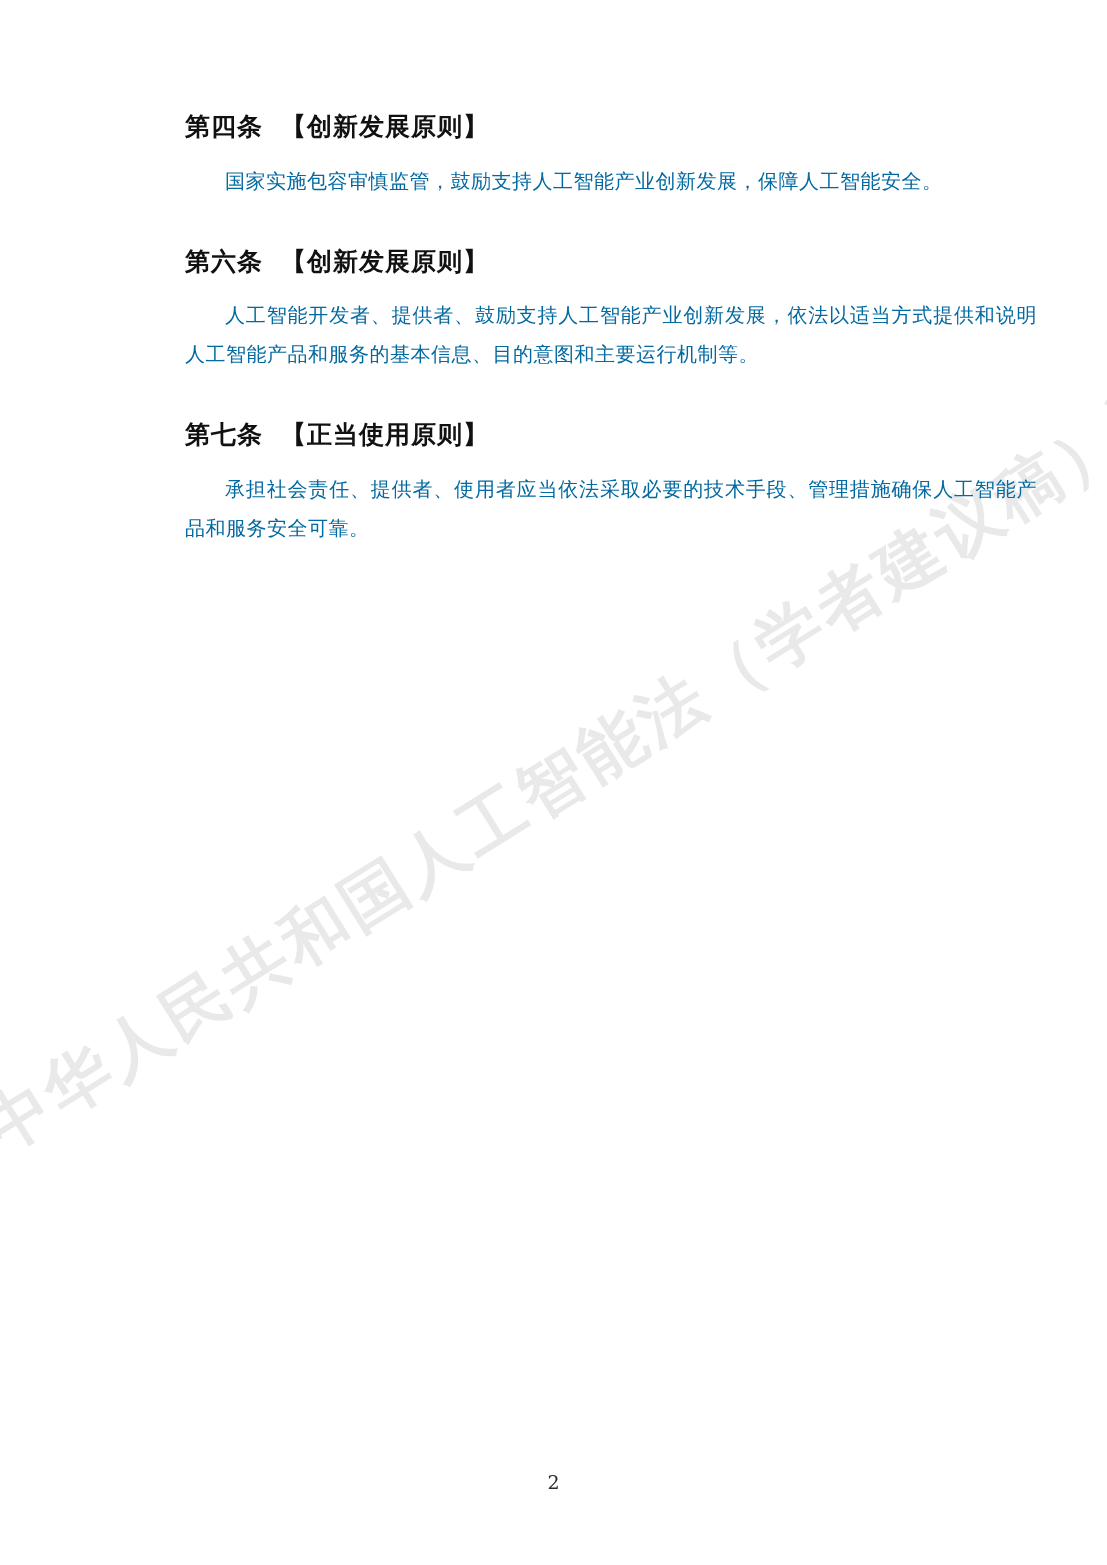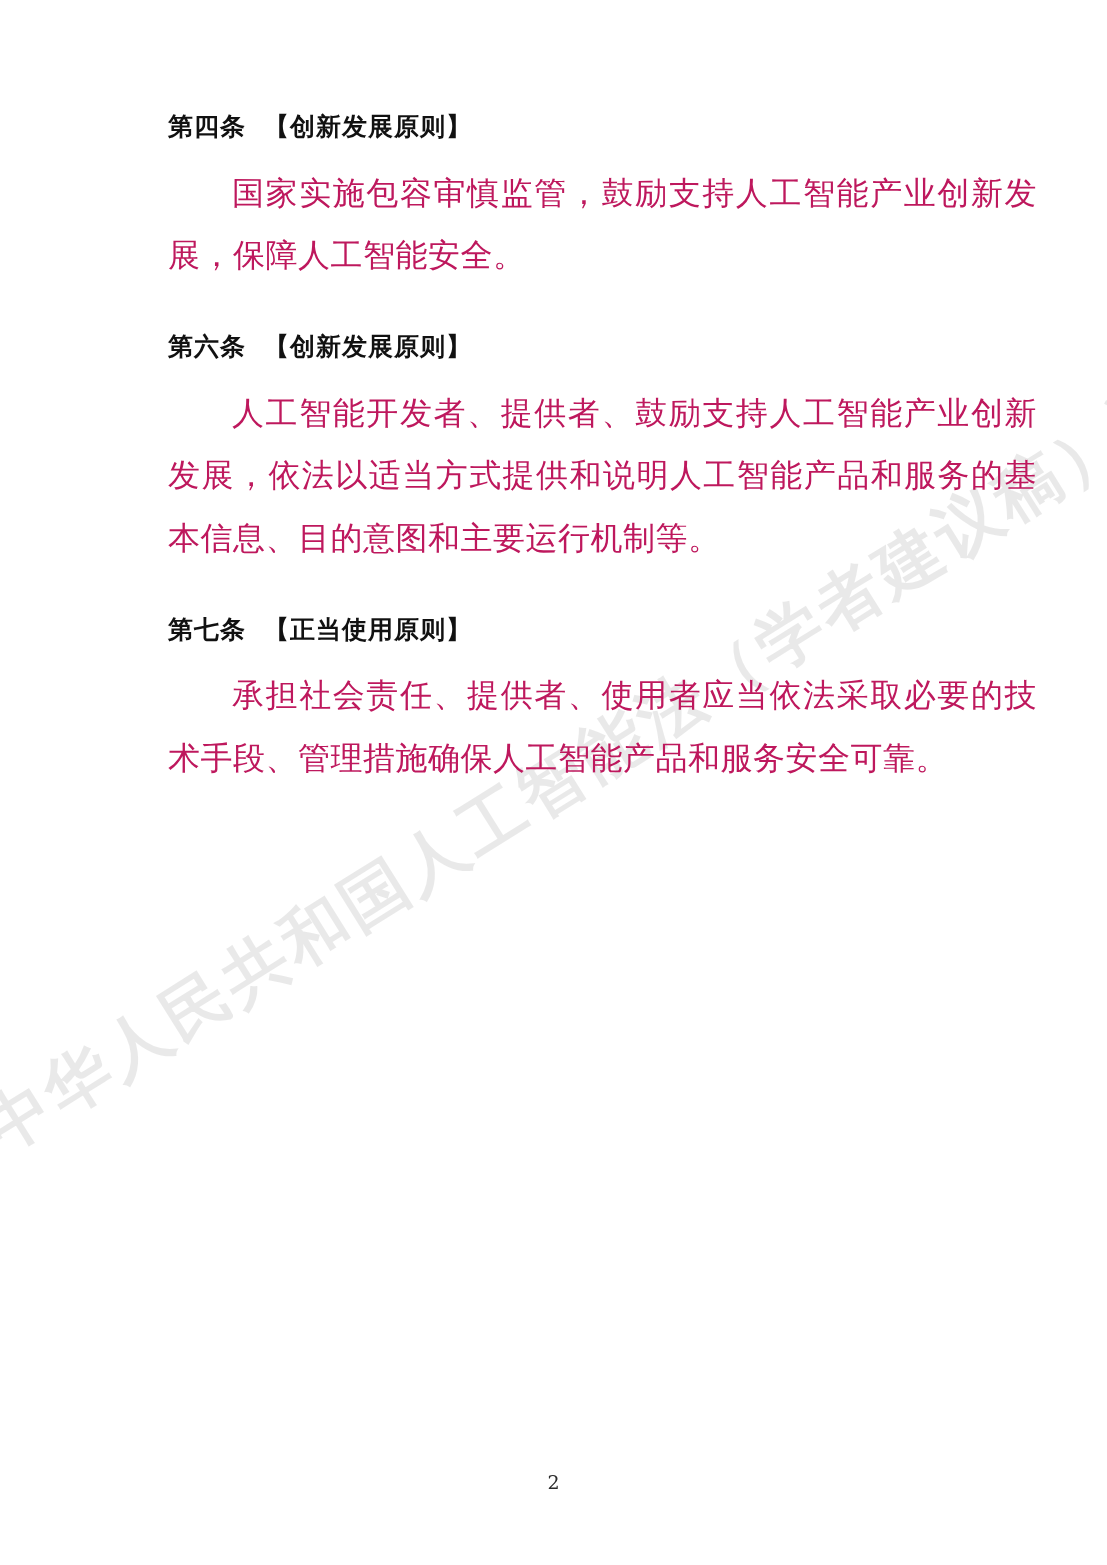--- a/index.html
+++ b/index.html
@@ -29,42 +29,43 @@
     letter-spacing: 4px;
     font-family: "DejaVu Serif", "Liberation Serif", serif;
     pointer-events: none;
     user-select: none;
     z-index: 1;
   }
   .content {
     position: relative;
     z-index: 2;
     padding: 108px 70px 0 168px;
+    margin-left: 17px;
   }
   .article {
     margin-bottom: 42px;
   }
   .article:last-of-type {
     margin-bottom: 0;
   }
   .heading {
     font-size: 25px;
     font-weight: 700;
     color: #111111;
     letter-spacing: 1px;
     margin: 0 0 16px 0;
     line-height: 1.5;
     font-family: "DejaVu Serif", "Liberation Serif", serif;
   }
   .heading .num {
     margin-right: 18px;
   }
   .para {
-    font-size: 32px;
-    color: #be185d;
+    font-size: 20px;
+    color: #0369a1;
     line-height: 1.95;
     margin: 0 0 2px 0;
     text-indent: 2em;
     text-align: justify;
     text-justify: inter-character;
     letter-spacing: 0.5px;
     font-family: "DejaVu Serif", "Liberation Serif", serif;
   }
   .para.last {
     margin-bottom: 0;

